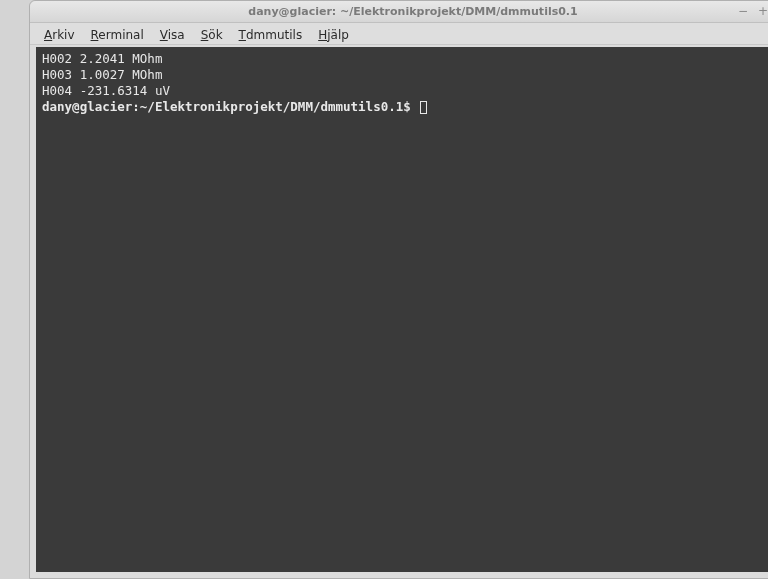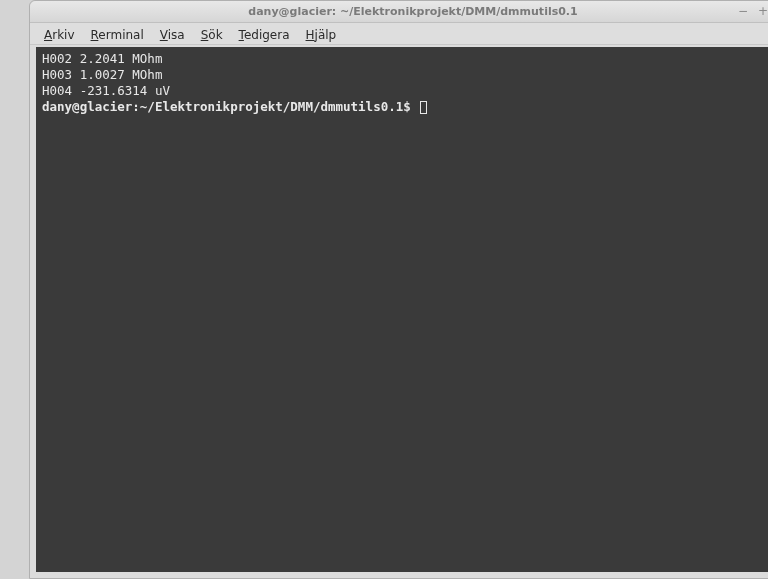--- a/index.html
+++ b/index.html
@@ -134,21 +134,21 @@
       <div class="win-btn">+</div>
       <div class="win-btn">×</div>
     </div>
   </div>
 
   <div class="menubar">
     <div class="menu-item"><span class="u">A</span><span>rkiv</span></div>
     <div class="menu-item"><span class="u">R</span><span>erminal</span></div>
     <div class="menu-item"><span class="u">V</span><span>isa</span></div>
     <div class="menu-item"><span class="u">S</span><span>ök</span></div>
-    <div class="menu-item"><span class="u">T</span><span>edigera</span></div>
+    <div class="menu-item"><span class="u">T</span><span>dmmutils</span></div>
     <div class="menu-item"><span class="u">H</span><span>jälp</span></div>
   </div>
 
   <div class="terminal-wrap">
     <div class="terminal">
       <div class="term-line">H002 2.2041 MOhm</div>
       <div class="term-line">H003 1.0027 MOhm</div>
       <div class="term-line">H004 -231.6314 uV</div>
       <div class="term-line"><span class="prompt-path">dany@glacier:~/Elektronikprojekt/DMM/dmmutils0.1$</span> <span class="cursor-block"></span></div>
     </div>

